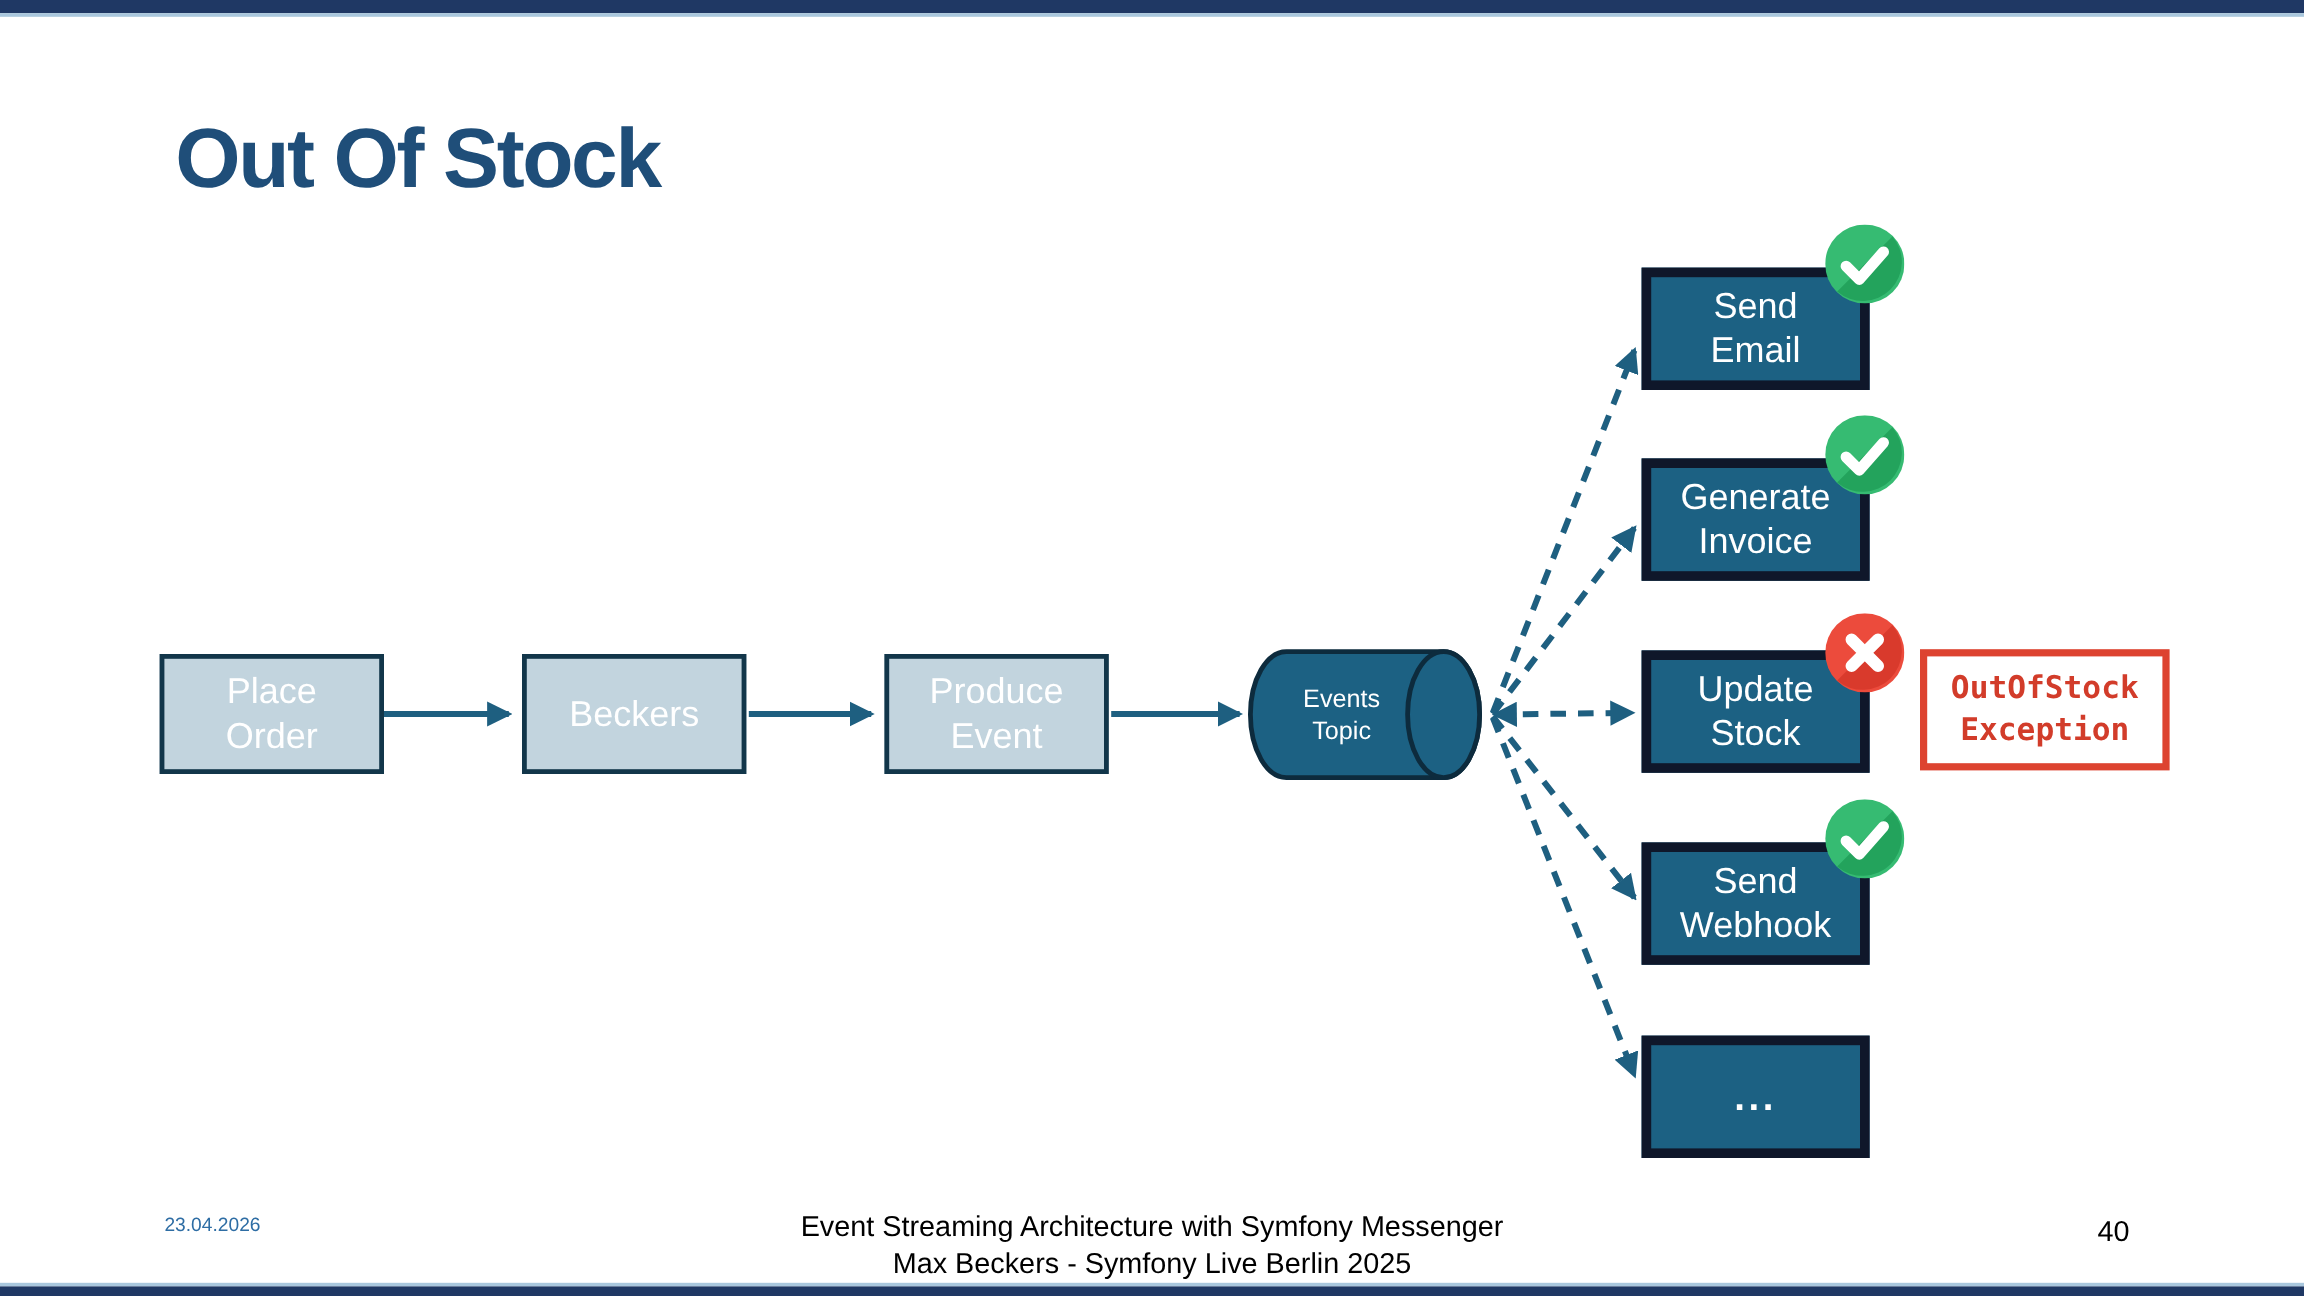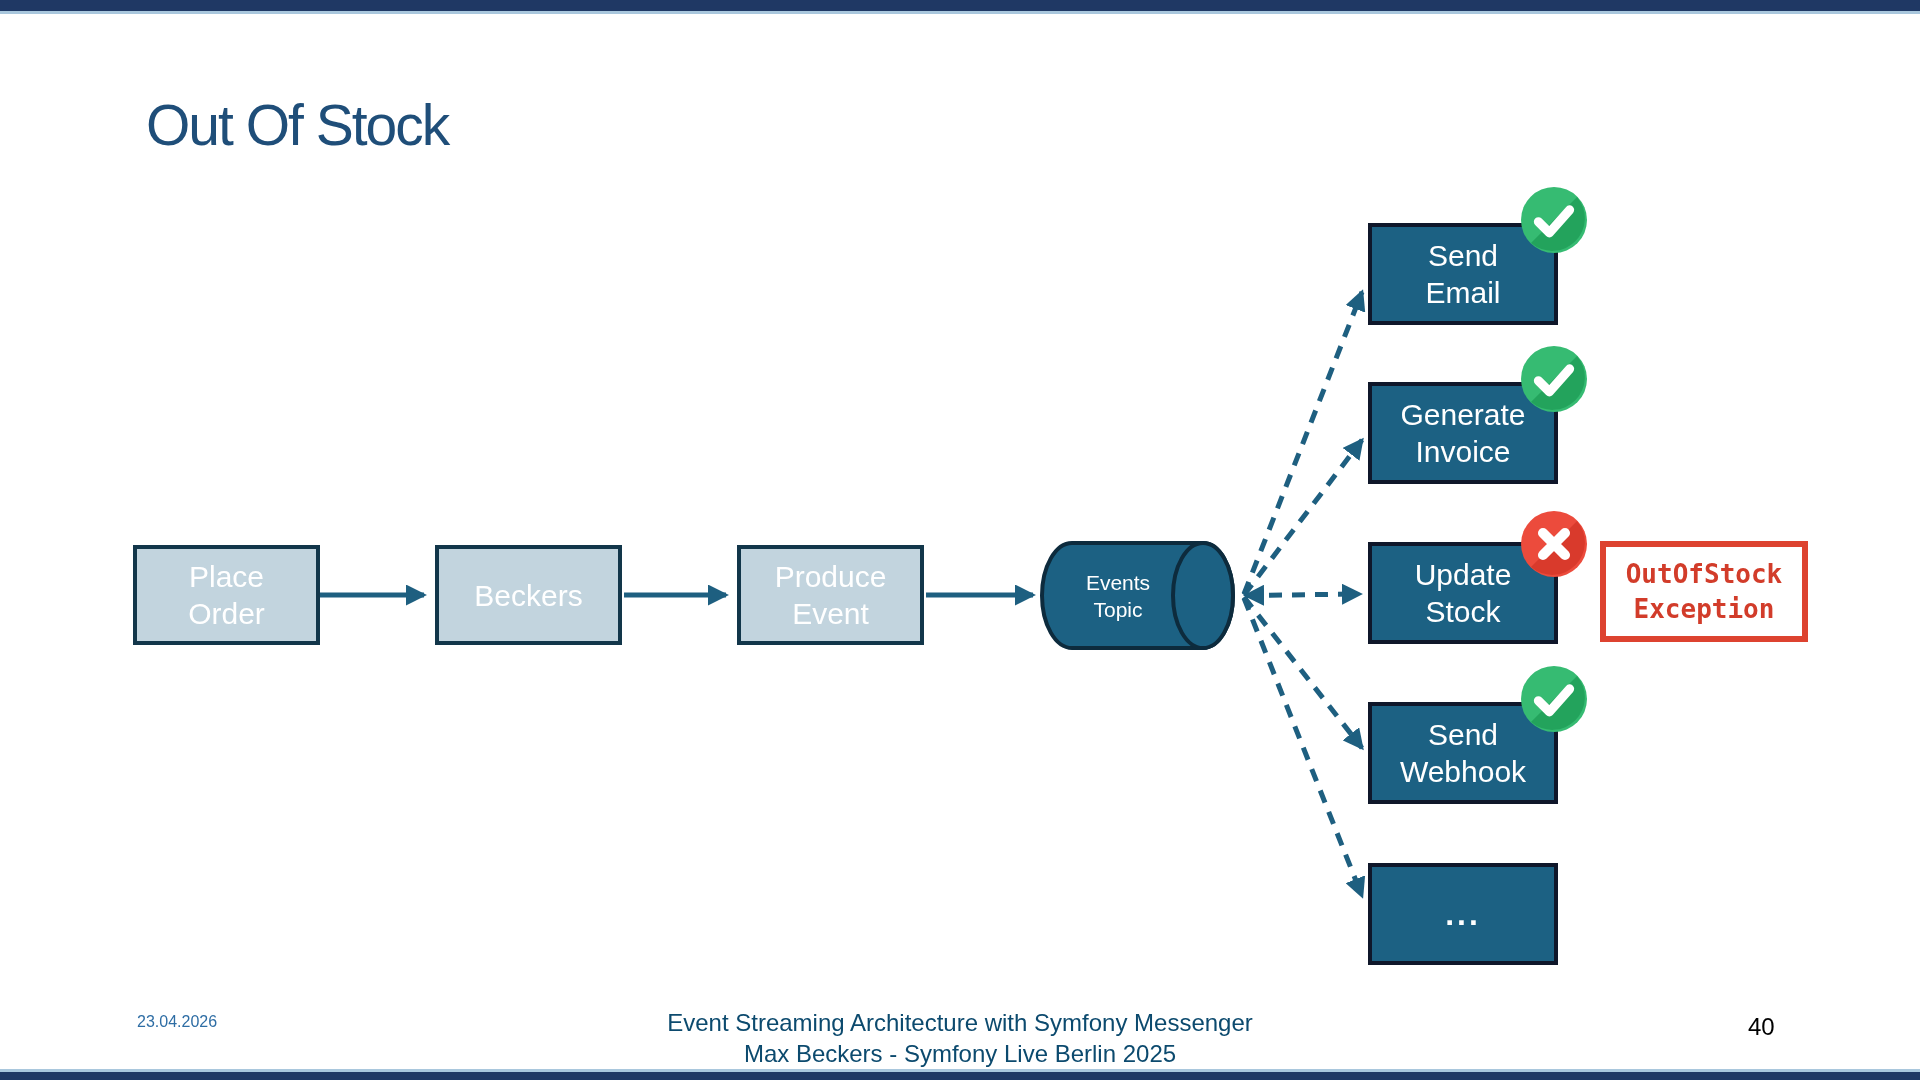--- a/index.html
+++ b/index.html
@@ -12,33 +12,33 @@
     font-family: "Liberation Sans", sans-serif;
   }
   
   .top-bar    { position: absolute; left: 0; top: 0;    width: 100%; height: 11px; background: #1F3864; }
   .top-line   { position: absolute; left: 0; top: 11px; width: 100%; height: 3px;  background: #A9C7DD; }
   .bottom-line{ position: absolute; left: 0; top: 1069px; width: 100%; height: 3px; background: #A9C7DD; }
   .bottom-bar { position: absolute; left: 0; top: 1072px; width: 100%; height: 8px; background: #1F3864; }
 
   .slide-title {
     position: absolute; left: 146px; top: 92px;
-    font-size: 57px; font-weight: 400; letter-spacing: -2px;
+    font-size: 70px; font-weight: 700; letter-spacing: -2px;
     color: #1F4E79; white-space: nowrap;
   }
 
   .diagram-svg { position: absolute; left: 0; top: 0; }
 
   .box {
     position: absolute; box-sizing: border-box;
     display: flex; flex-direction: column; align-items: center; justify-content: center;
     color: #ffffff; font-size: 30px; line-height: 37px; text-align: center;
   }
   .step    { top: 545px; width: 187px; height: 100px; background: #C2D4DE; border: 4px solid #12364A; }
-  .handler { left: 1368px; width: 190px; height: 102px; background: #1C6183; border: 4px solid #0f172a; }
+  .handler { left: 1368px; width: 190px; height: 102px; background: #1C6183; border: 8px solid #0f172a; }
   .handler.dots { font-weight: 700; letter-spacing: 3px; font-size: 32px; }
 
   .topic-label {
     position: absolute; left: 1042px; top: 543px; width: 152px; height: 105px;
     display: flex; flex-direction: column; align-items: center; justify-content: center;
     color: #ffffff; font-size: 21px; line-height: 27px; text-align: center;
   }
 
   .badge { position: absolute; width: 66px; height: 66px; left: 1521px; }
   .badge svg { display: block; width: 66px; height: 66px; }
@@ -50,21 +50,21 @@
     color: #D23C2A; font-family: "DejaVu Sans Mono", monospace;
     font-weight: 700; font-size: 26px; line-height: 35px; text-align: center;
   }
 
   .footer-date {
     position: absolute; left: 137px; top: 1013px;
     font-size: 16px; color: #2E6DA4;
   }
   .footer-center {
     position: absolute; left: 0; top: 1007px; width: 1920px;
-    text-align: center; font-size: 24px; line-height: 31px; color: #0c4a6e;
+    text-align: center; font-size: 24px; line-height: 31px; color: #000000;
   }
   .footer-page {
     position: absolute; left: 1748px; top: 1013px;
     font-size: 24px; color: #000000;
   }
 </style>
 </head>
 <body>
 
 <div class="slide">

